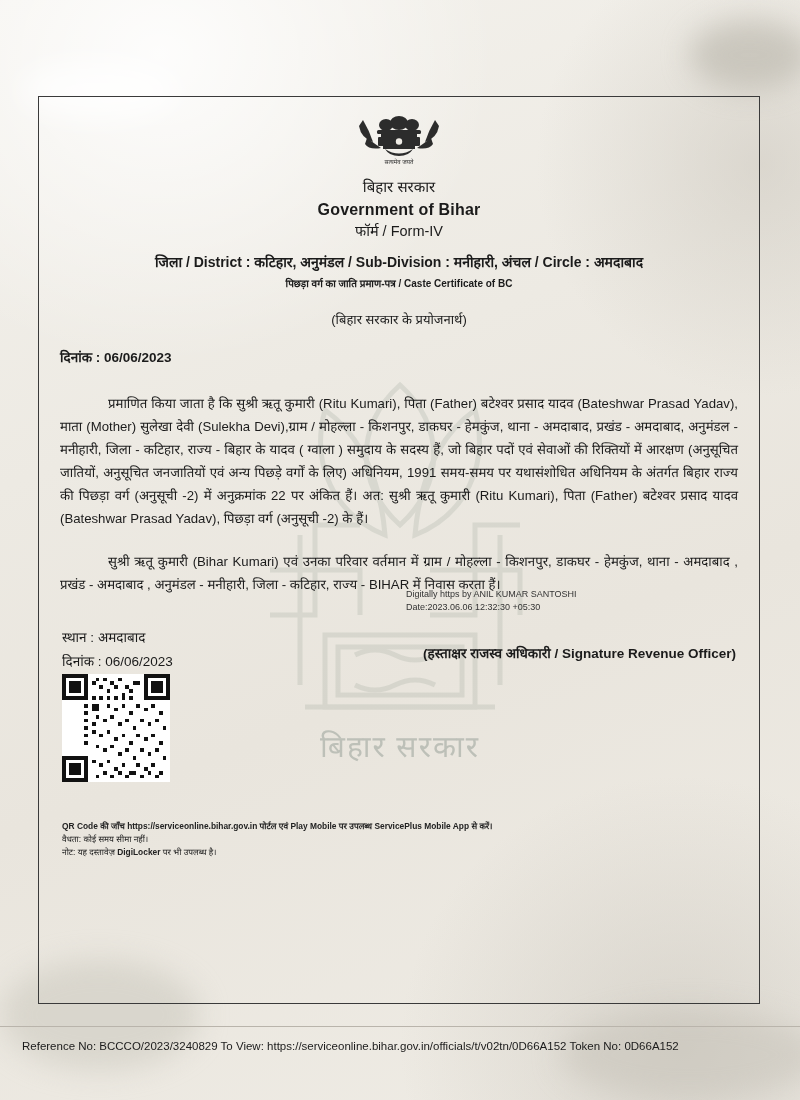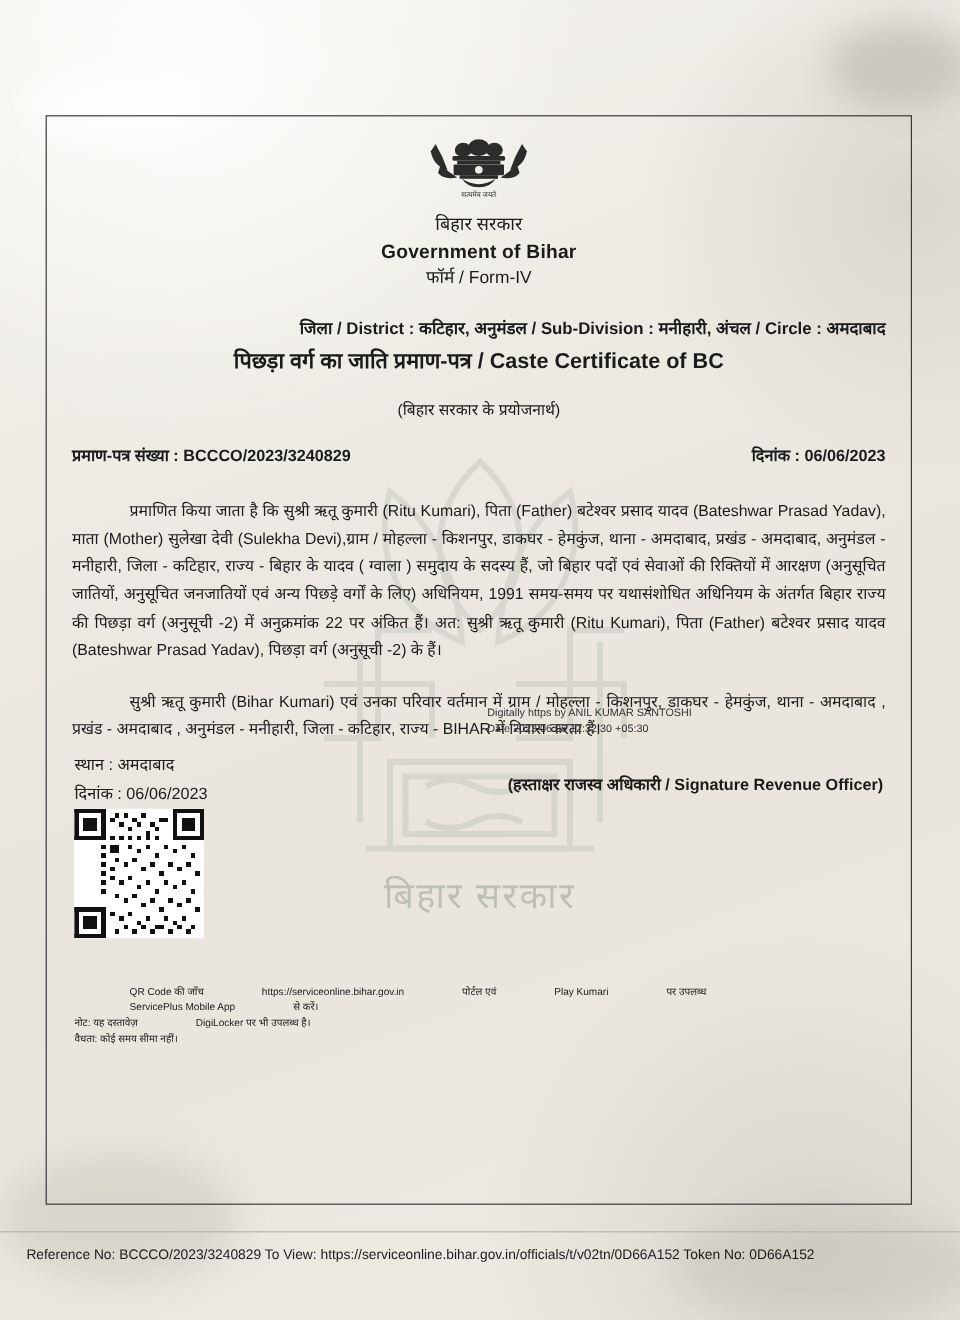--- a/index.html
+++ b/index.html
@@ -76,22 +76,22 @@
   .emblem {
     text-align: center;
     margin-top: 4px;
   }
   .emblem svg { display: inline-block; }
 
   .hdr-line { text-align: center; line-height: 1.45; }
   .hdr-hi { font-size: 15px; }
   .hdr-en { font-size: 16px; font-weight: bold; letter-spacing: .2px; }
   .hdr-form { font-size: 14.5px; }
-  .hdr-sub { font-size: 14px; font-weight: bold; margin-top: 20px; text-align: right; }
-  .hdr-sub2 { font-size: 18px; font-weight: bold; margin-top: 5px; }
+  .hdr-sub { font-size: 14px; font-weight: bold; margin-top: 10px; }
+  .hdr-sub2 { font-size: 10px; font-weight: bold; margin-top: 5px; }
   .hdr-note { font-size: 13px; margin-top: 19px; }
 
   .meta-row {
     display: flex;
     justify-content: space-between;
     align-items: baseline;
     margin-top: 18px;
     font-size: 13.5px;
   }
   .meta-row .left { font-weight: bold; }
@@ -148,21 +148,21 @@
 
   .foot-note {
     position: absolute;
     left: 24px;
     top: 724px;
     width: 560px;
     font-size: 8.4px;
     line-height: 1.55;
     color: #222;
   }
-  .foot-note .fn-bold { font-weight: normal; margin-left: 46px; }
+  .foot-note .fn-bold { font-weight: bold; }
 
   .ref-line {
     position: absolute;
     left: 22px;
     top: 1040px;
     font-size: 11.5px;
     color: #1b1b1b;
   }
   .ref-rule {
     position: absolute;
@@ -238,24 +238,20 @@
   </div>
 
   <div class="hdr-line hdr-hi">बिहार सरकार</div>
   <div class="hdr-line hdr-en">Government of Bihar</div>
   <div class="hdr-line hdr-form">फॉर्म / Form-IV</div>
   <div class="hdr-line hdr-sub">जिला / District : कटिहार, अनुमंडल / Sub-Division : मनीहारी, अंचल / Circle : अमदाबाद</div>
   <div class="hdr-line hdr-sub2">पिछड़ा वर्ग का जाति प्रमाण-पत्र / Caste Certificate of BC</div>
   <div class="hdr-line hdr-note">(बिहार सरकार के प्रयोजनार्थ)</div>
 
   <div class="meta-row">
-    <div class="left">
-      <span>प्रमाण-पत्र संख्या :</span>
-      <span>BCCCO/2023/3240829</span>
-    </div>
     <div class="right">
       <span>दिनांक :</span>
       <span>06/06/2023</span>
     </div>
   </div>
 
   <div class="body-para">प्रमाणित किया जाता है कि सुश्री ऋतू कुमारी (Ritu Kumari), पिता (Father) बटेश्वर प्रसाद यादव (Bateshwar Prasad Yadav), माता (Mother) सुलेखा देवी (Sulekha Devi),ग्राम / मोहल्ला - किशनपुर, डाकघर - हेमकुंज, थाना - अमदाबाद, प्रखंड - अमदाबाद, अनुमंडल - मनीहारी, जिला - कटिहार, राज्य - बिहार के यादव ( ग्वाला ) समुदाय के सदस्य हैं, जो बिहार पदों एवं सेवाओं की रिक्तियों में आरक्षण (अनुसूचित जातियों, अनुसूचित जनजातियों एवं अन्य पिछड़े वर्गों के लिए) अधिनियम, 1991 समय-समय पर यथासंशोधित अधिनियम के अंतर्गत बिहार राज्य की पिछड़ा वर्ग (अनुसूची -2) में अनुक्रमांक 22 पर अंकित हैं। अत: सुश्री ऋतू कुमारी (Ritu Kumari), पिता (Father) बटेश्वर प्रसाद यादव (Bateshwar Prasad Yadav), पिछड़ा वर्ग (अनुसूची -2) के हैं।</div>
   <div class="body-para second">सुश्री ऋतू कुमारी (Bihar Kumari) एवं उनका परिवार वर्तमान में ग्राम / मोहल्ला - किशनपुर, डाकघर - हेमकुंज, थाना - अमदाबाद , प्रखंड - अमदाबाद , अनुमंडल - मनीहारी, जिला - कटिहार, राज्य - BIHAR में निवास करता हैं।</div>
 
   <div class="sign-block">
@@ -383,24 +379,24 @@
         <rect x="8" y="13" width="1" height="1"></rect>
           <rect x="20" y="2" width="1" height="1"></rect>
         <rect x="14" y="3" width="1" height="1"></rect>
           <rect x="16" y="5" width="1" height="1"></rect>
       </g>
     </svg>
   </div>
 
   <div class="foot-note">
     <div>
-      <span class="fn-bold">QR Code की जाँच </span><span class="fn-bold">https://serviceonline.bihar.gov.in</span><span class="fn-bold"> पोर्टल एवं </span><span class="fn-bold">Play Kumari</span><span class="fn-bold"> पर उपलब्ध </span><span class="fn-bold">ServicePlus Mobile App</span><span class="fn-bold"> से करें।</span>
+      <span class="fn-bold">QR Code की जाँच </span><span class="fn-bold">https://serviceonline.bihar.gov.in</span><span class="fn-bold"> पोर्टल एवं </span><span class="fn-bold">Play Mobile</span><span class="fn-bold"> पर उपलब्ध </span><span class="fn-bold">ServicePlus Mobile App</span><span class="fn-bold"> से करें।</span>
     </div>
+    <div>वैधता: कोई समय सीमा नहीं।</div>
     <div>
       <span>नोट: यह दस्तावेज़ </span><span class="fn-bold">DigiLocker</span><span> पर भी उपलब्ध है।</span>
     </div>
-    <div>वैधता: कोई समय सीमा नहीं।</div>
   </div>
 
 </div>
 
 <div class="ref-rule"></div>
 <div class="ref-line">Reference No: BCCCO/2023/3240829 To View: https://serviceonline.bihar.gov.in/officials/t/v02tn/0D66A152 Token No: 0D66A152</div>
 
 </body></html>

